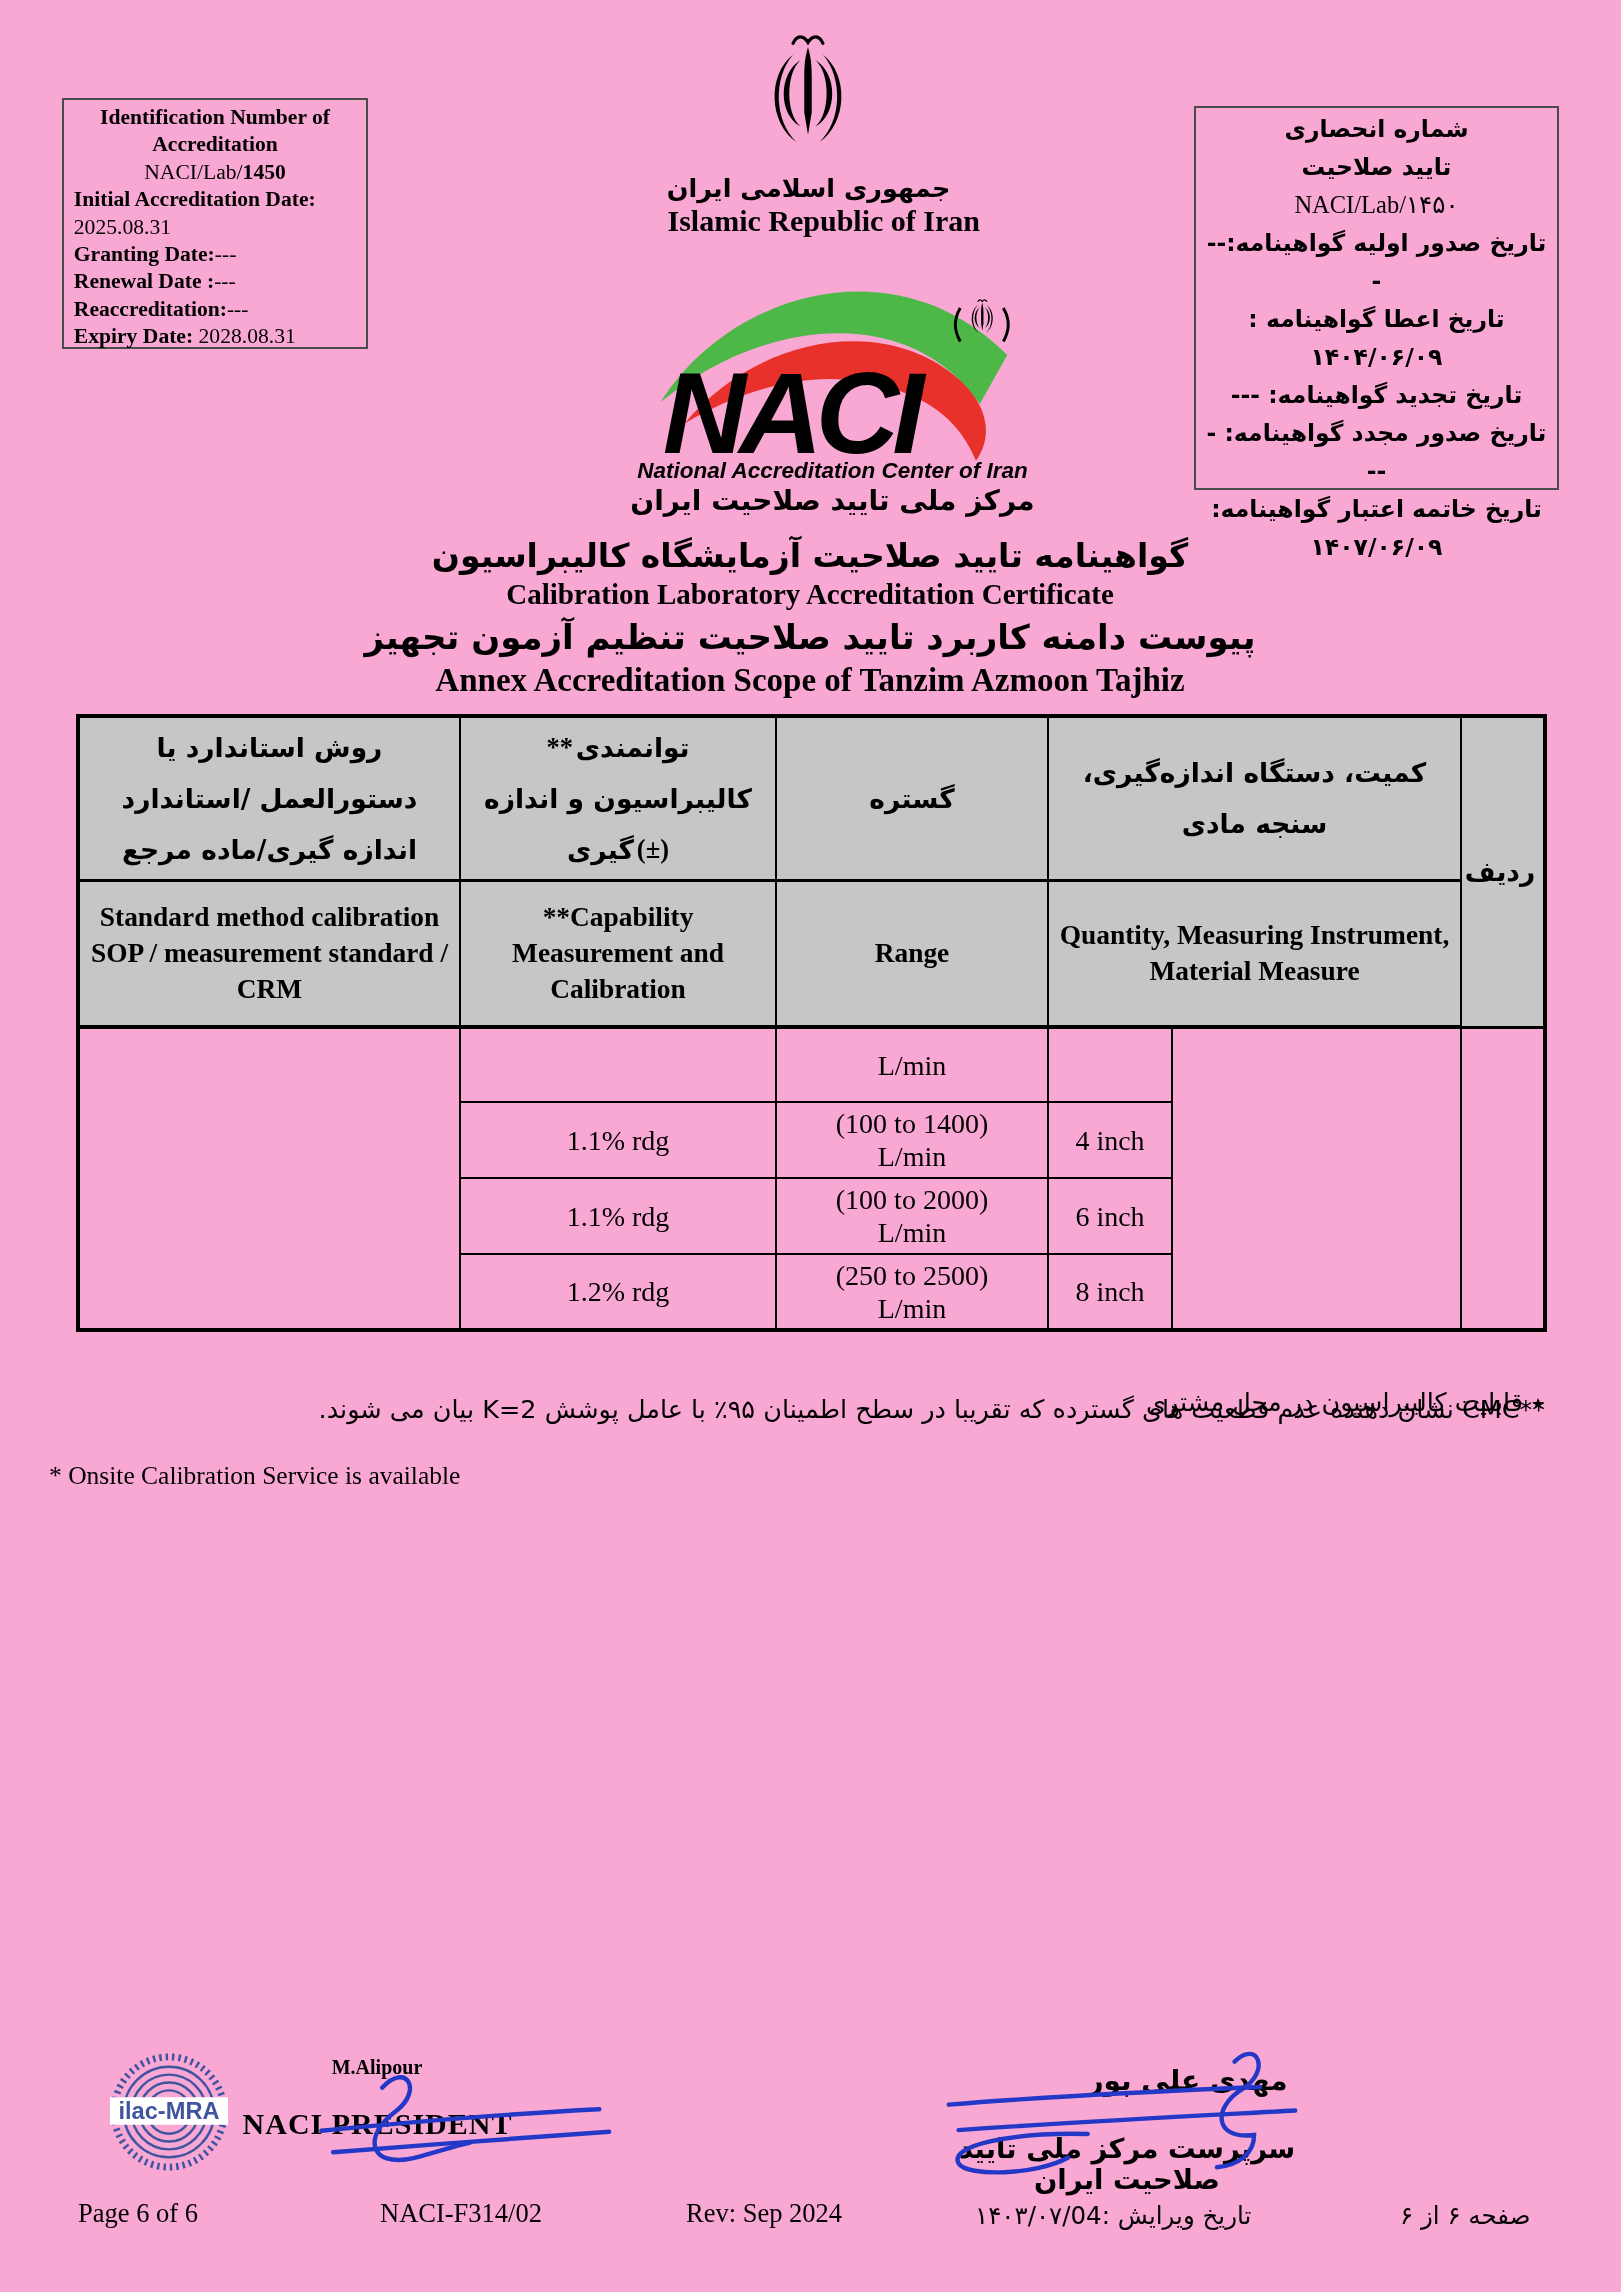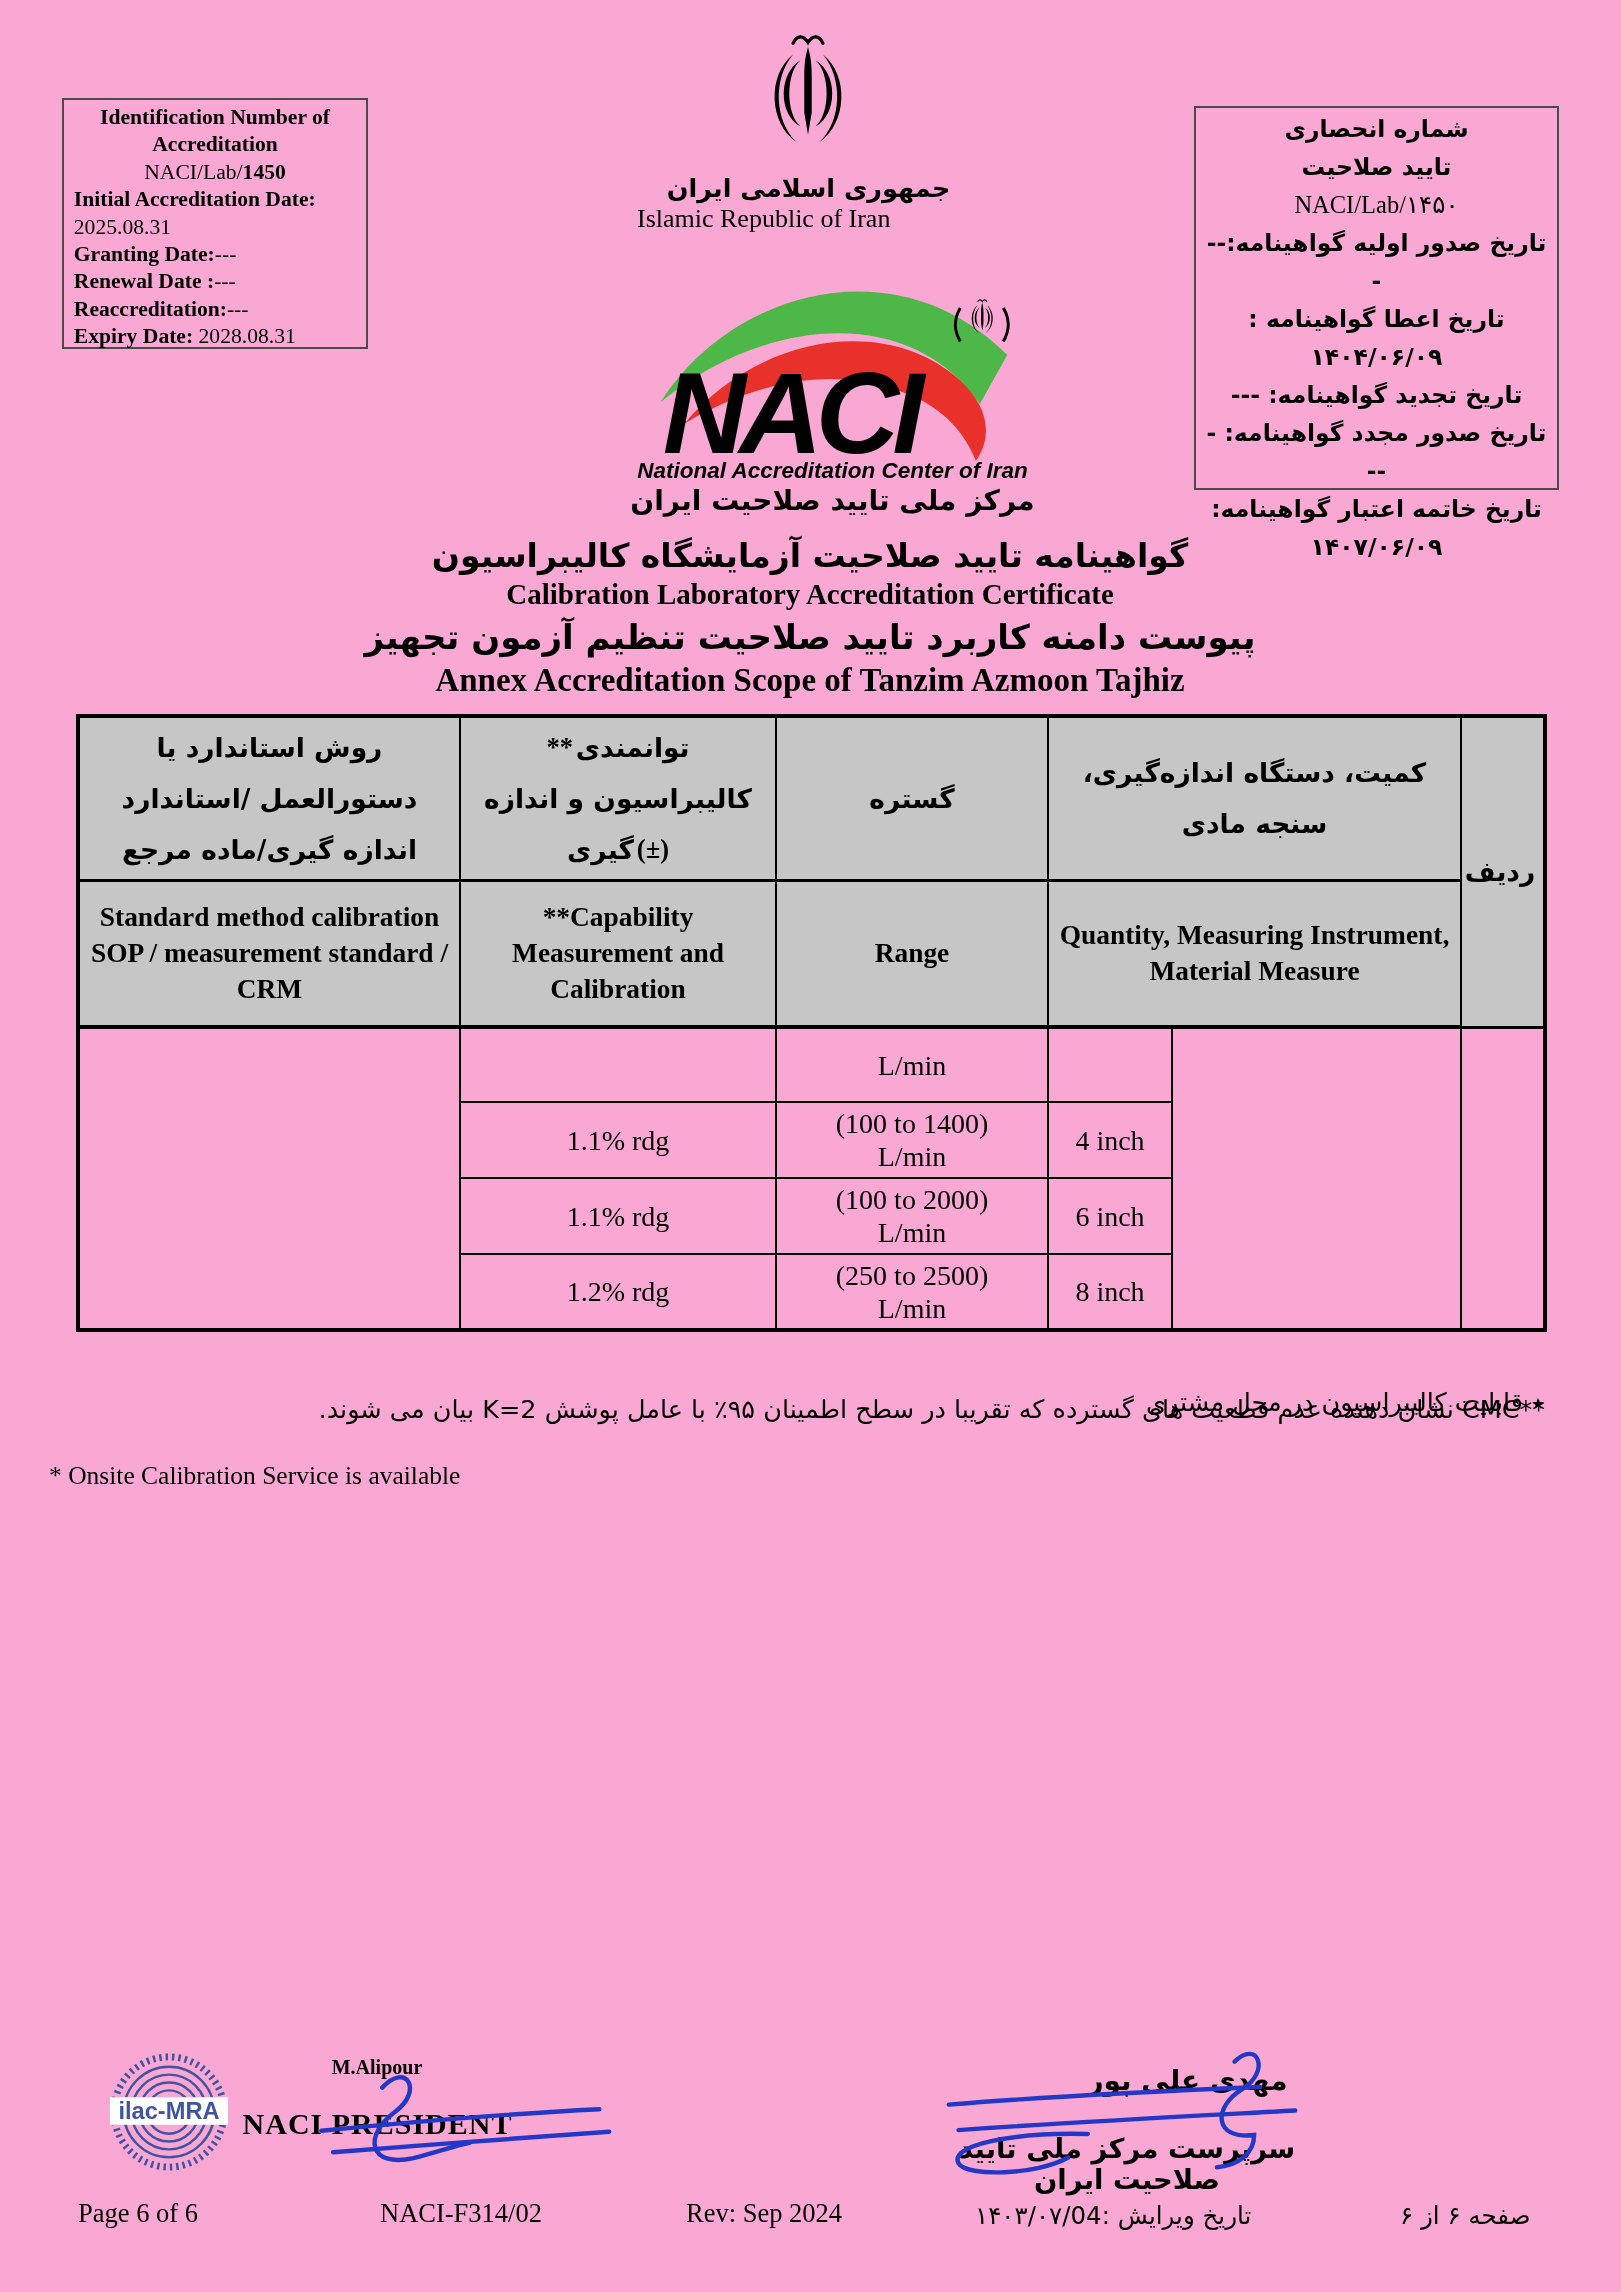--- a/index.html
+++ b/index.html
@@ -13,21 +13,21 @@
 
   
   .id-box{left:62px;top:98px;width:306px;height:251px;border:2px solid #4a4a4a;
           font-size:21.6px;line-height:27.4px;padding:3.9px 9.8px;box-sizing:border-box;}
   .fa-box{left:1194px;top:106px;width:365px;height:384px;border:2px solid #4a4a4a;
           font-size:23.5px;font-weight:bold;line-height:38px;padding:2px 7.8px;box-sizing:border-box;text-align:center;}
   .fa-box .latin-line{direction:ltr;font-family:"Liberation Serif","DejaVu Sans",serif;font-weight:normal;font-size:24.5px;}
 
   
   .country-fa{left:637px;top:173px;width:343px;font-size:25.5px;font-weight:bold;text-align:center;}
-  .country-en{left:637px;top:204px;width:343px;font-size:26px;font-weight:normal;text-align:left;}
+  .country-en{left:637px;top:204px;width:343px;font-size:30px;font-weight:bold;text-align:right;}
   .naci-caption-en{left:617px;top:458px;width:431px;font-size:22.5px;font-weight:bold;font-style:italic;text-align:center;}
   .naci-caption-fa{left:617px;top:484px;width:431px;font-size:28px;font-weight:bold;text-align:center;}
 
   
   .title-fa1{left:173px;top:536px;width:1274px;font-size:33px;font-weight:bold;text-align:center;}
   .title-en1{left:173px;top:578px;width:1274px;font-size:29px;font-weight:bold;text-align:center;}
   .title-fa2{left:173px;top:617px;width:1274px;font-size:34px;font-weight:bold;text-align:center;}
   .title-en2{left:173px;top:662px;width:1274px;font-size:33px;font-weight:bold;text-align:center;}
 
   

